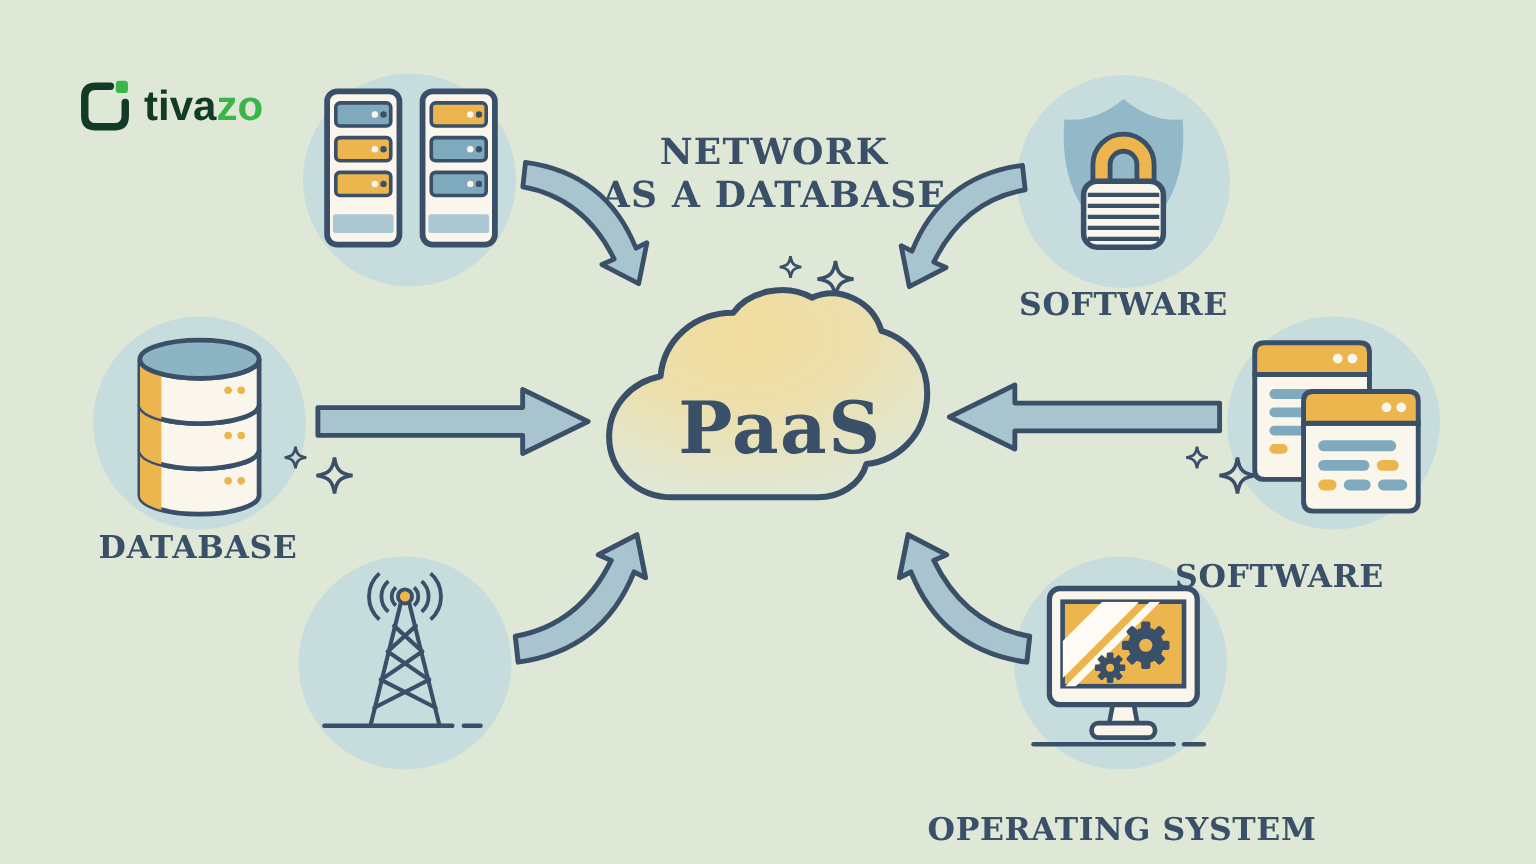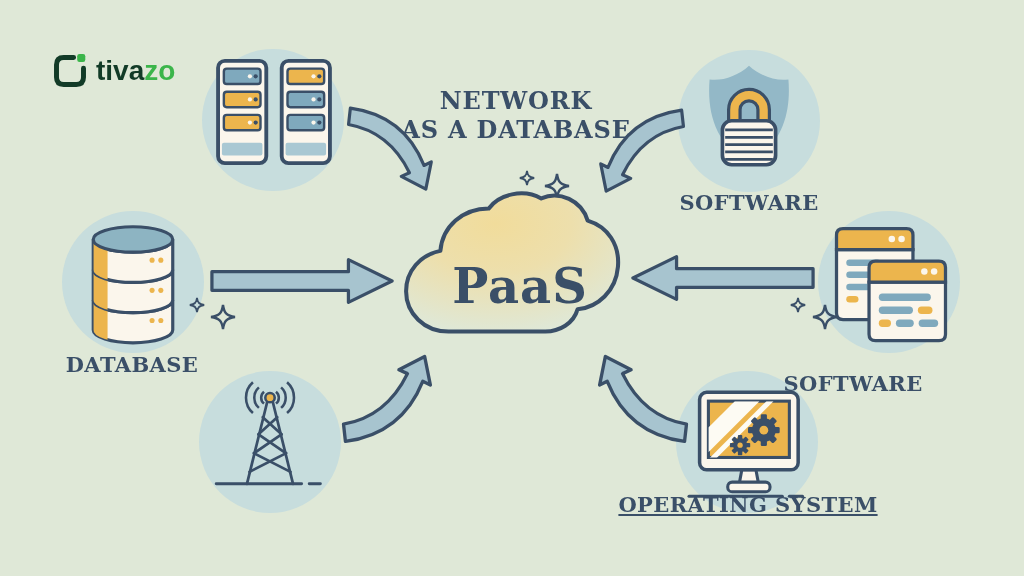--- a/index.html
+++ b/index.html
@@ -260,15 +260,15 @@
       <rect x="-2.5" y="-11.5" width="5" height="6" rx="1" transform="rotate(90)"></rect>
       <rect x="-2.5" y="-11.5" width="5" height="6" rx="1" transform="rotate(135)"></rect>
       <rect x="-2.5" y="-11.5" width="5" height="6" rx="1" transform="rotate(180)"></rect>
       <rect x="-2.5" y="-11.5" width="5" height="6" rx="1" transform="rotate(225)"></rect>
       <rect x="-2.5" y="-11.5" width="5" height="6" rx="1" transform="rotate(270)"></rect>
       <rect x="-2.5" y="-11.5" width="5" height="6" rx="1" transform="rotate(315)"></rect>
       <circle r="8"></circle>
         <circle r="3" fill="#ecb54d"></circle>
     </g>
   </svg>
-  <div class="node-label" style="left:748px;top:492px;text-decoration:underline;">OPERATING SYSTEM</div>
+  <div class="node-label" style="left:748px;top:540px;">OPERATING SYSTEM</div>
 
 </div>
 
 </body></html>

